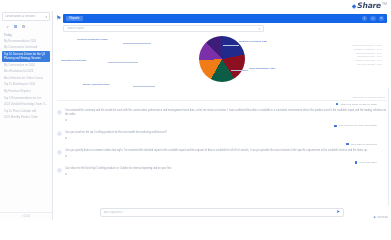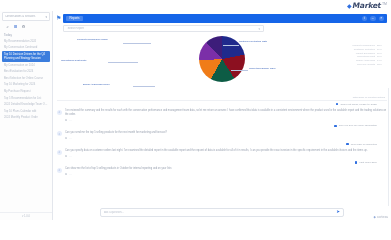--- a/index.html
+++ b/index.html
@@ -167,21 +167,21 @@
   .vrule { position: absolute; right: 2.5px; top: 88px; bottom: 14px; width: 1px; background: #e9ecf1; }
 </style>
 </head>
 <body>
 
 <div class="app">
 
   <div class="topstrip">
     <div class="brand">
       <span class="brand-mark">◆</span>
-      <span class="brand-name">Market</span>
+      <span class="brand-name">Share</span>
       <span class="brand-tm">TM</span>
     </div>
   </div>
 
   <div class="body">
 
     <div class="sidebar">
 
       <div class="sb-account">
         <span class="t">Conversations &amp; Sessions</span>

